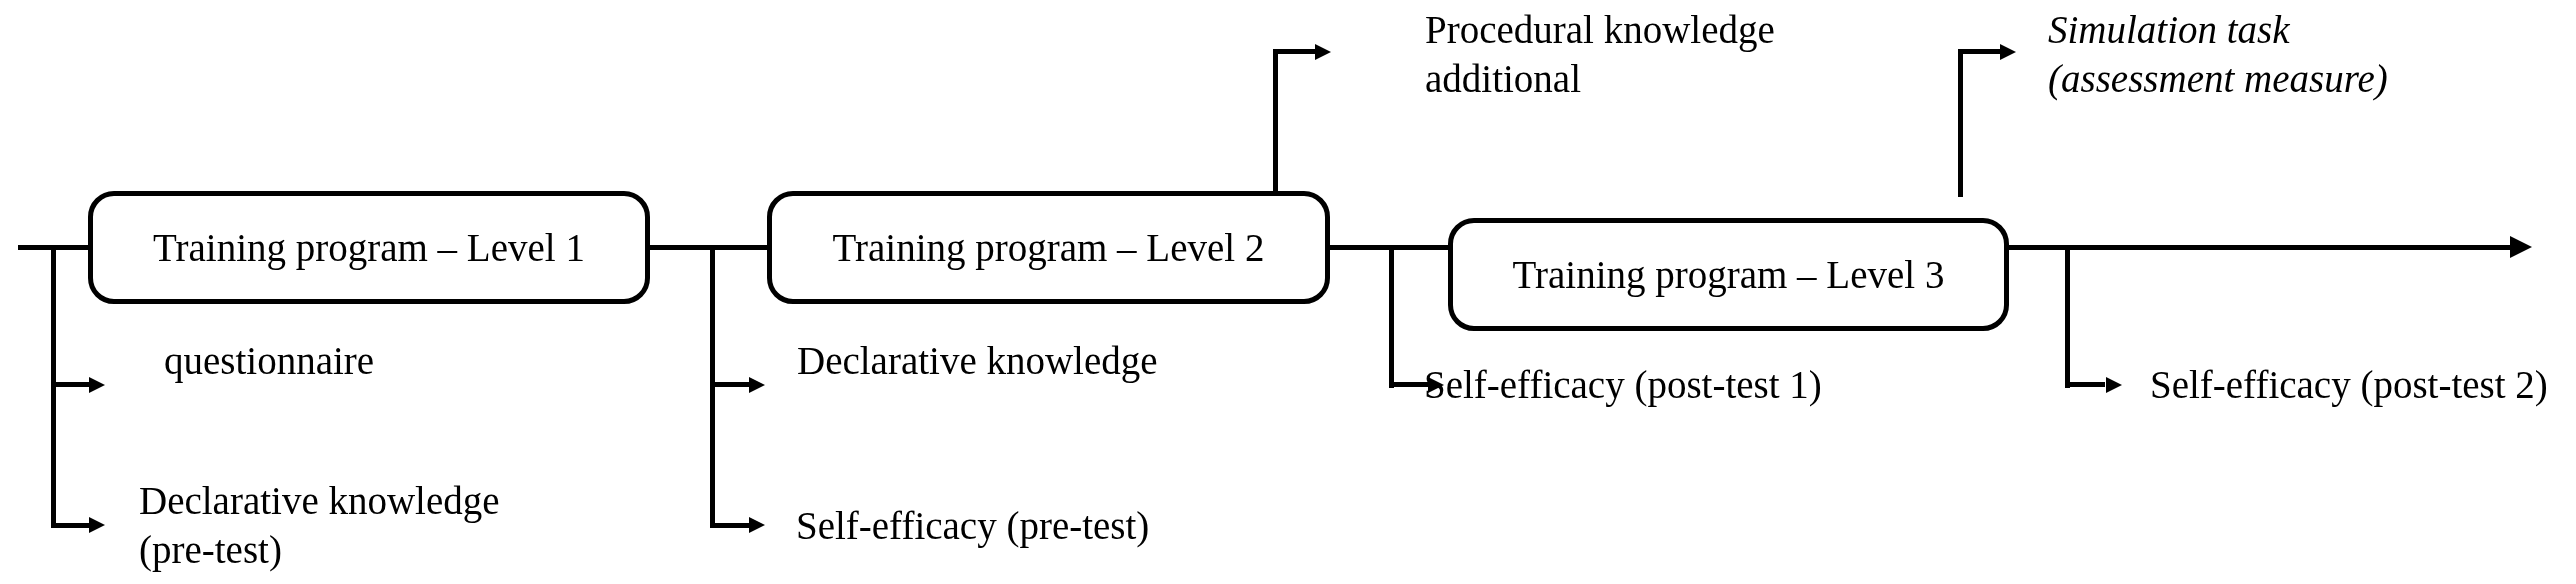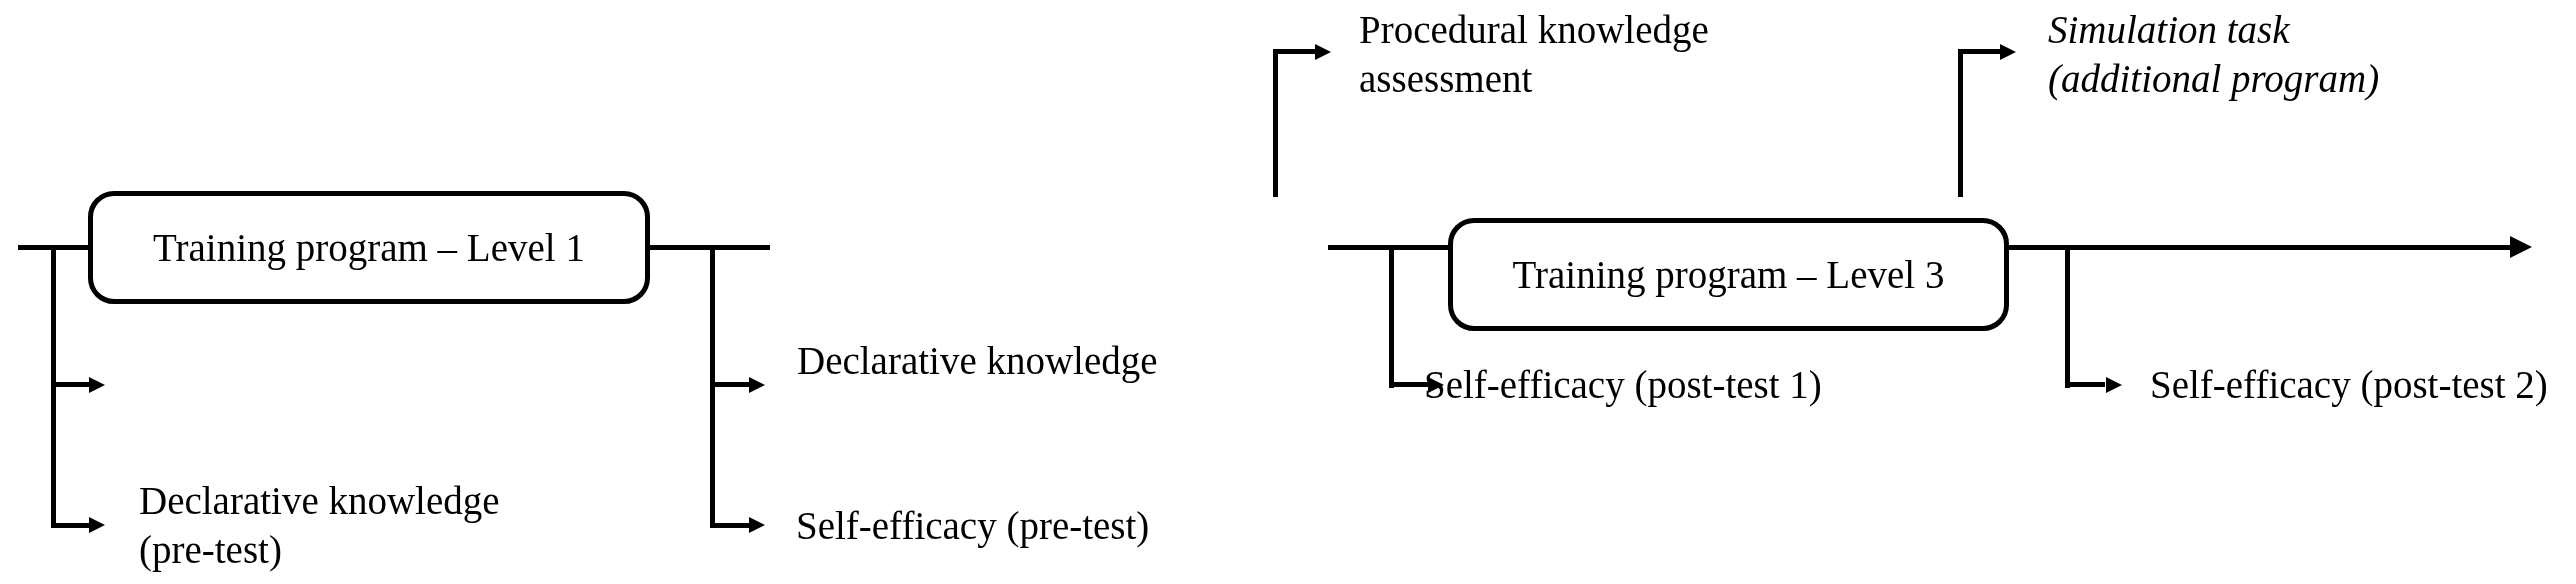--- a/index.html
+++ b/index.html
@@ -98,52 +98,56 @@
   <div class="hline" style="left:1958px;top:49px;width:42px;"></div>
   <div class="arrowhead-right" style="left:2000px;top:44px;"></div>
 
   <div class="vline" style="left:2065px;top:245px;height:143px;"></div>
   <div class="hline" style="left:2065px;top:382px;width:40px;"></div>
   <div class="arrowhead-right" style="left:2106px;top:377px;"></div>
 
   <div class="box" style="left:88px; width:562px;">
     <span>Training program – Level 1</span>
   </div>
+  <div class="box" style="left:767px;width:563px;">
+    <span>Training program – Level 2</span>
+  </div>
   <div class="box" style="left:1448px;width:561px;margin-top:27px;">
     <span>Training program – Level 3</span>
   </div>
 
   <div class="label" style="left:164px;top:336px;">
+    <span class="line">questionnaire</span>
   </div>
 
   <div class="label" style="left:139px;top:476px;">
     <span class="line">Declarative knowledge</span>
     <span class="line">(pre-test)</span>
   </div>
 
   <div class="label" style="left:797px;top:336px;">
     <span class="line">Declarative knowledge</span>
   </div>
 
   <div class="label" style="left:796px;top:501px;">
     <span class="line">Self-efficacy (pre-test)</span>
   </div>
 
-  <div class="label" style="left:1359px;top:4.9px;">
+  <div class="label" style="left:1425px;top:4.9px;">
     <span class="line">Procedural knowledge</span>
-    <span class="line">assessment</span>
+    <span class="line">additional</span>
   </div>
 
   <div class="label" style="left:1424px;top:360px;">
     <span class="line">Self-efficacy (post-test 1)</span>
   </div>
 
   <div class="label" style="left:2048px;top:4.9px;font-style:italic;">
     <span class="line">Simulation task</span>
-    <span class="line">(additional program)</span>
+    <span class="line">(assessment measure)</span>
   </div>
 
   <div class="label" style="left:2150px;top:360px;text-align:center;">
     <span class="line">Self-efficacy (post-test 2)</span>
   </div>
 
 </div>
 
 
 </body></html>

